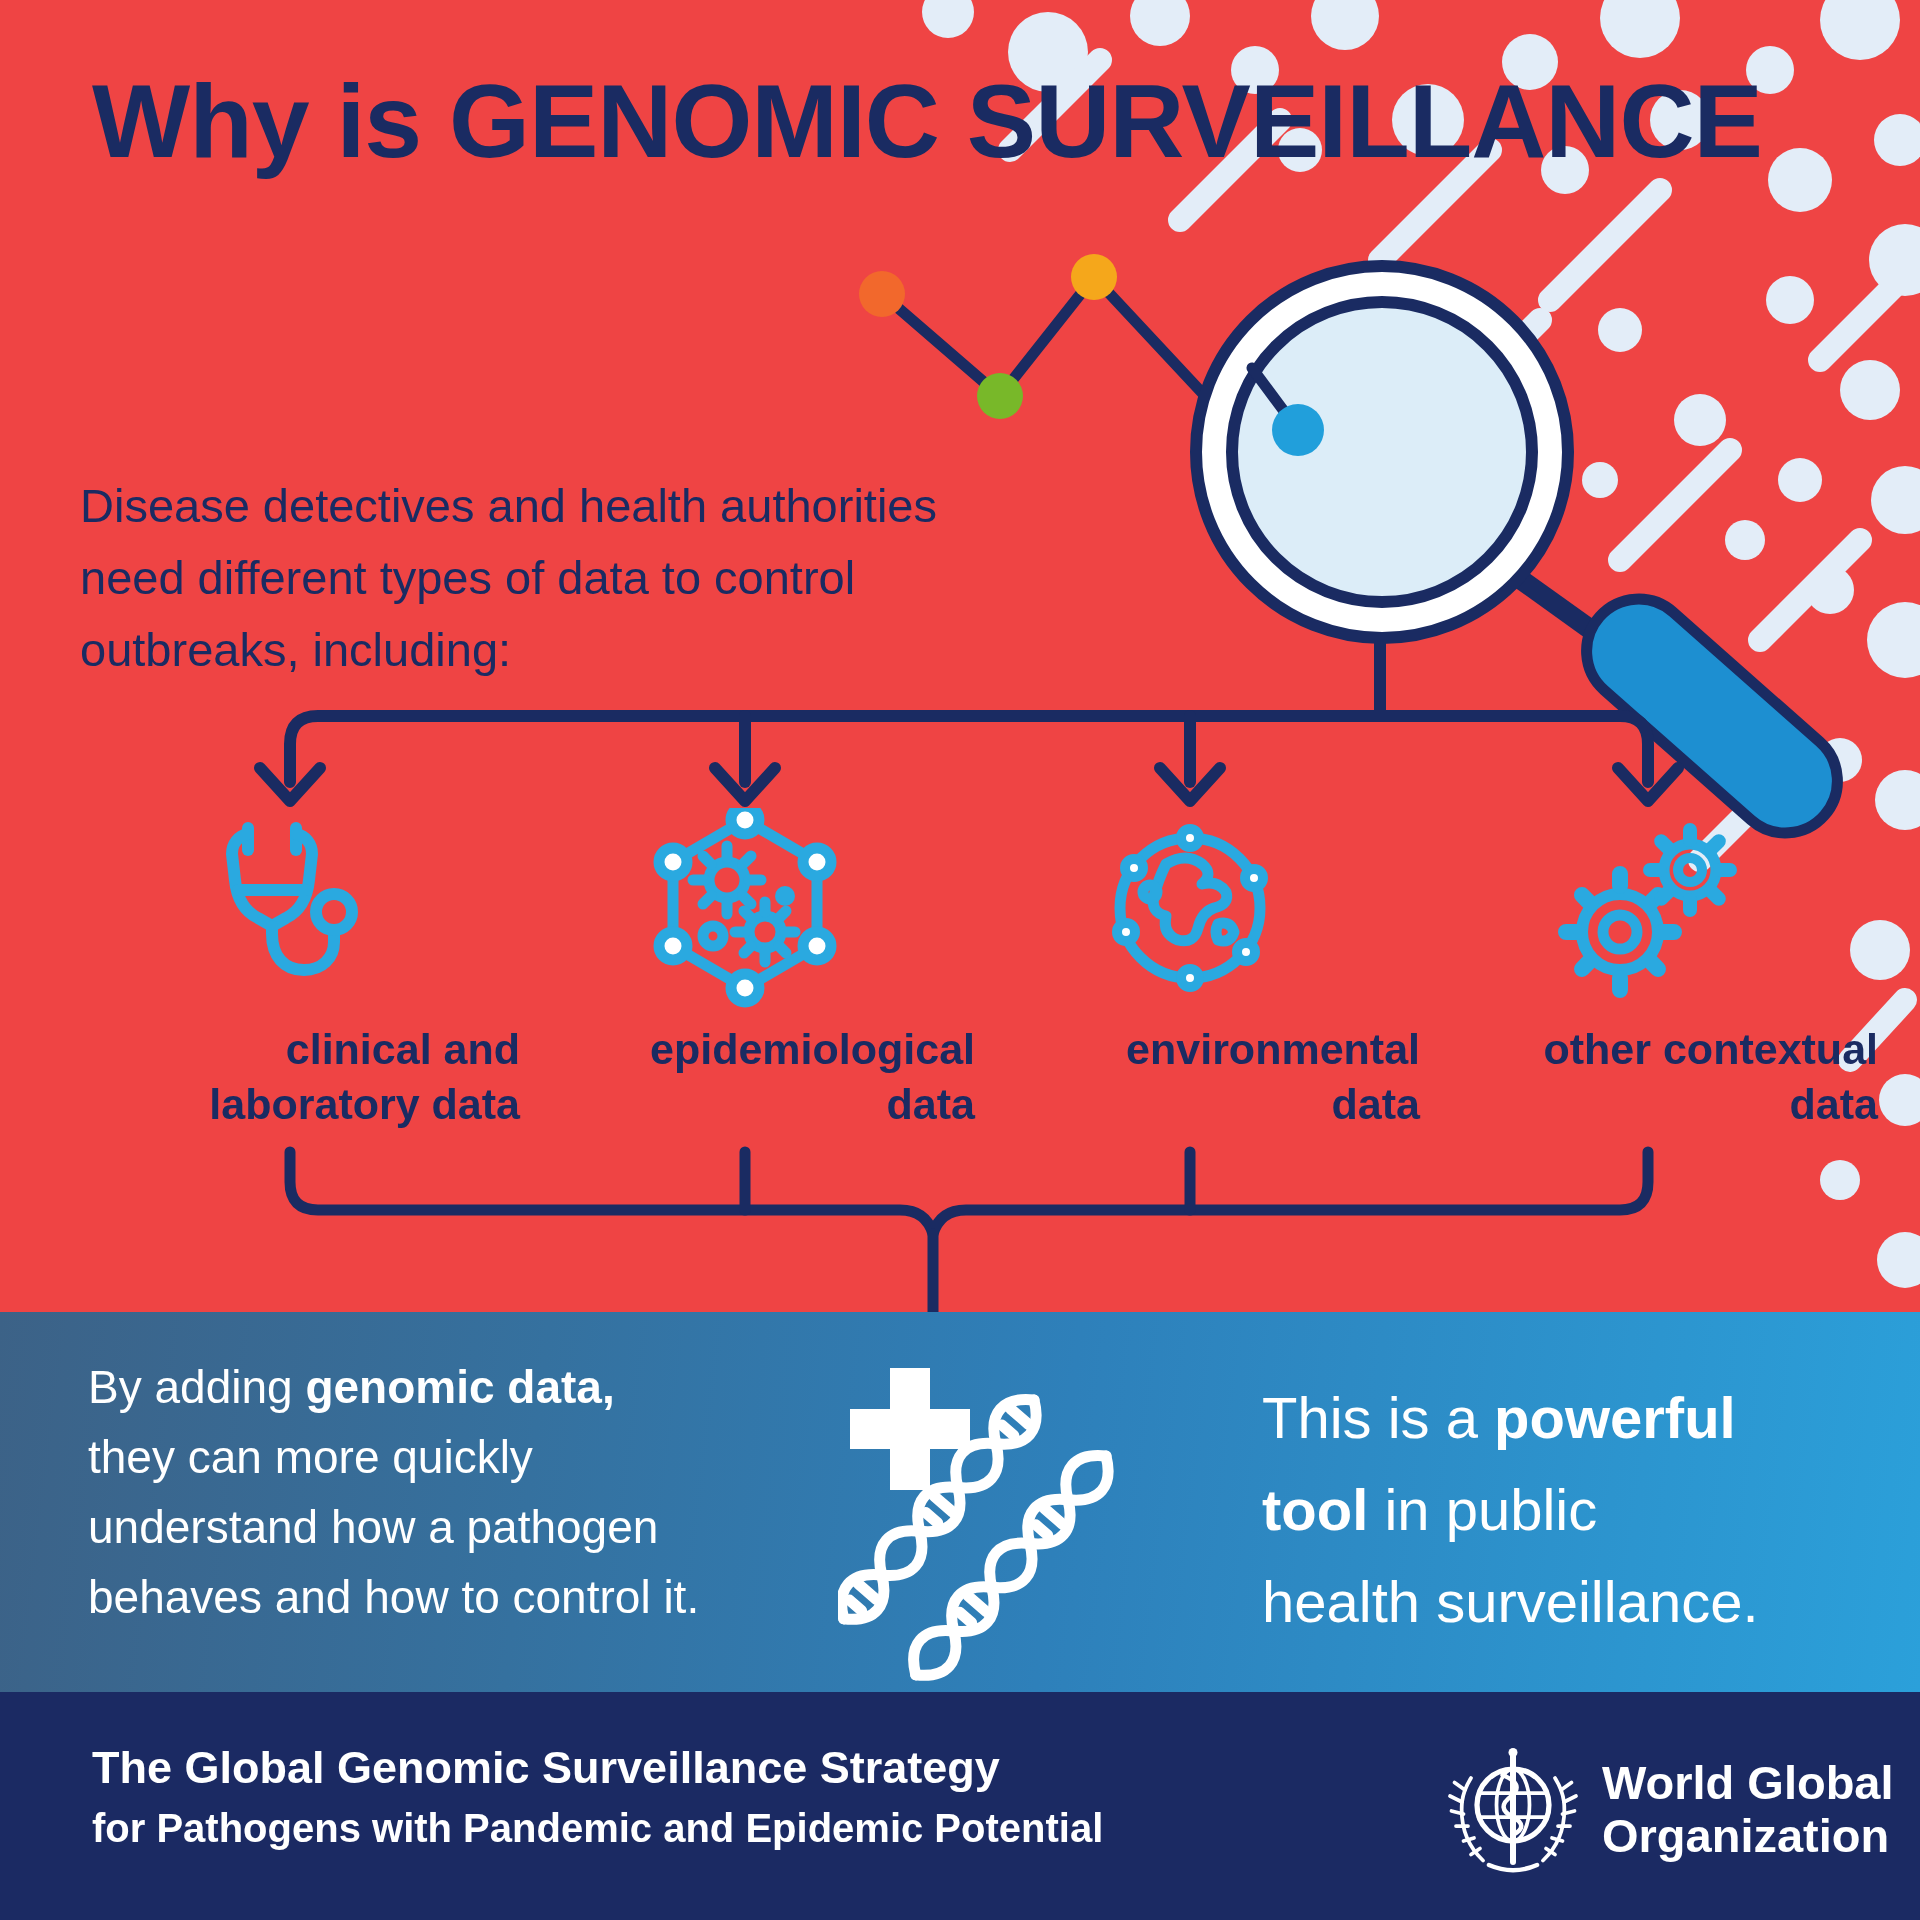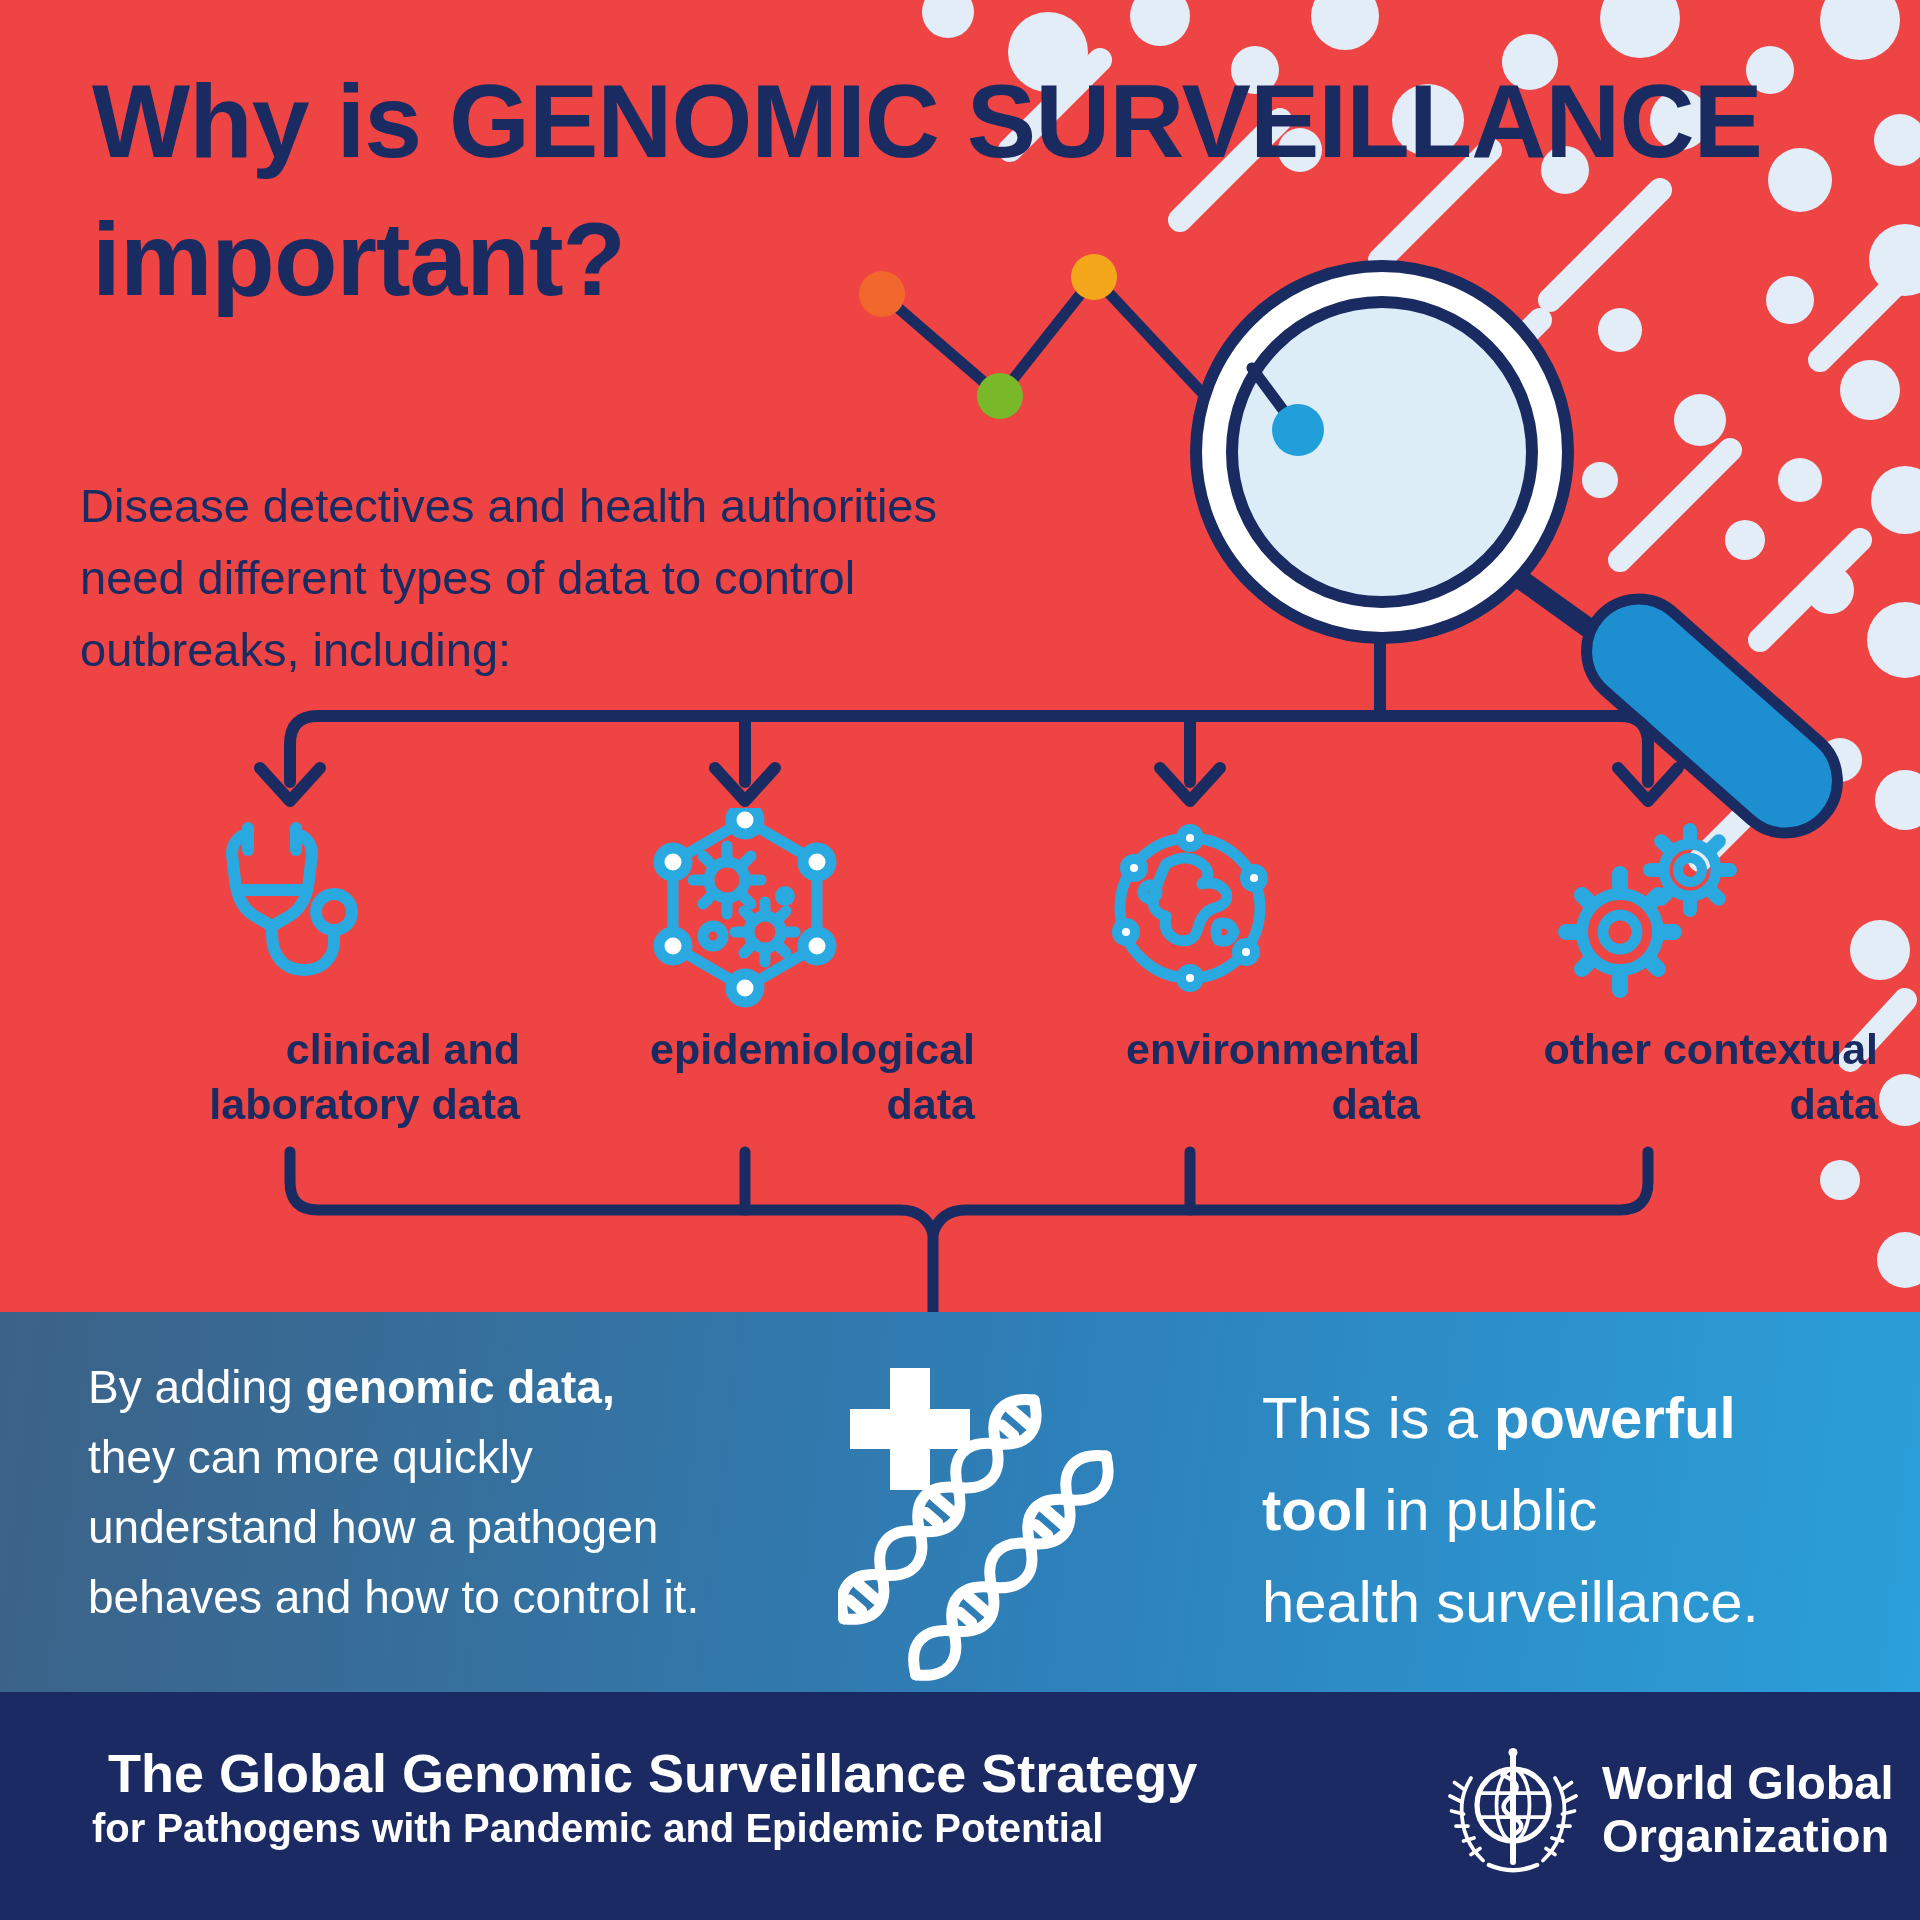--- a/index.html
+++ b/index.html
@@ -17,21 +17,21 @@
 
   .band{left:0;top:1312px;width:1920px;height:380px;
         background:linear-gradient(97deg,#3C6287 0%,#35719F 28%,#2E80BA 55%,#2BA0DA 100%);}
   .band-left{left:88px;top:1352px;width:820px;font-size:46px;line-height:70px;
              font-weight:400;color:#ffffff;}
   .band-left b,.band-right b{font-weight:700;}
   .band-right{left:1262px;top:1372px;width:620px;font-size:58px;line-height:92px;
               font-weight:400;color:#ffffff;}
 
   .footer{left:0;top:1692px;width:1920px;height:228px;background:#1B2A63;}
-  .footer-line1{left:92px;top:1742px;font-size:54px;font-weight:700;color:#ffffff;margin-left:16px;}
+  .footer-line1{left:92px;top:1742px;font-size:45px;font-weight:700;color:#ffffff;}
   .footer-line2{left:92px;top:1806px;font-size:40px;font-weight:700;color:#ffffff;}
   .who-text{left:1602px;top:1756px;font-size:47px;line-height:53px;font-weight:600;color:#ffffff;}
 </style>
 </head>
 <body>
 
 <div class="canvas">
 
   <svg class="abs" width="1920" height="1920" style="left:0;top:0;">
     <g fill="#E3EDF8">
@@ -77,21 +77,20 @@
         <line x1="1760" y1="640" x2="1860" y2="540"></line>
       <line x1="1440" y1="420" x2="1540" y2="320"></line>
         <line x1="1820" y1="360" x2="1900" y2="280"></line>
       <line x1="1700" y1="860" x2="1800" y2="760"></line>
         <line x1="1850" y1="1060" x2="1905" y2="1000"></line>
     </g>
   </svg>
 
   <div class="abs title">
     <div>Why is GENOMIC SURVEILLANCE</div>
-    <div>important?</div>
   </div>
 
   <div class="abs intro">
     <div>Disease detectives and health authorities</div>
     <div>need different types of data to control</div>
     <div>outbreaks, including:</div>
   </div>
 
   <svg class="abs" width="1920" height="1920" style="left:0;top:0;">
 

